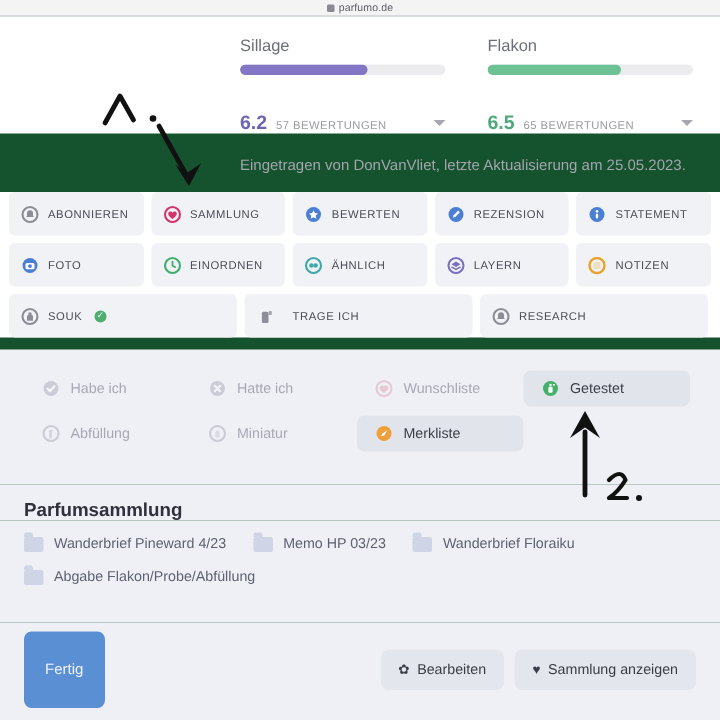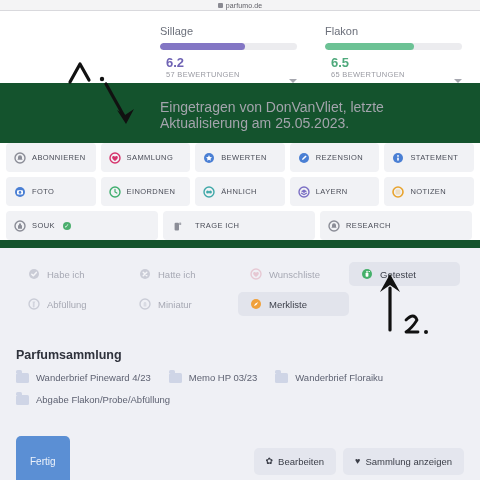--- a/index.html
+++ b/index.html
@@ -23,31 +23,31 @@
 
   
   .ratings {
     padding: 14px 18px 0 160px;
     display: flex; gap: 28px; background: #fff;
   }
   .rating { width: 140px; }
   .rating-label { font-size: 11px; color: #6b6f7a; margin-bottom: 6px; }
   .bar-track { height: 7px; border-radius: 4px; background: #ececef; overflow: hidden; }
   .bar-fill { height: 100%; border-radius: 4px; }
-  .rating-foot { display: flex; align-items: baseline; margin-top: 5px; flex-direction: column; }
+  .rating-foot { display: flex; align-items: baseline; margin-top: 24px; }
   .rating-score { font-size: 13px; font-weight: bold; }
   .rating-count { font-size: 7.5px; color: #9a9ba3; letter-spacing: .3px; margin-left: 6px; flex: 1; }
   .chev {
     width: 0; height: 0; border-left: 4px solid transparent; border-right: 4px solid transparent;
     border-top: 4px solid #a6a7af; margin-left: auto; align-self: center;
   }
 
   .meta-line {
     padding: 16px 18px 12px 160px;
-    font-size: 14px; color: #a3a4ac;
+    font-size: 10px; color: #a3a4ac;
   }
 
   
   .action-area { padding: 0 6px; background: #fff; }
   .action-row { display: flex; gap: 5px; margin-bottom: 5px; }
   .action-btn {
     flex: 1; background: #f1f2f5; border-radius: 4px;
     height: 29px; display: flex; align-items: center; gap: 6px;
     padding: 0 8px; cursor: pointer;
   }

